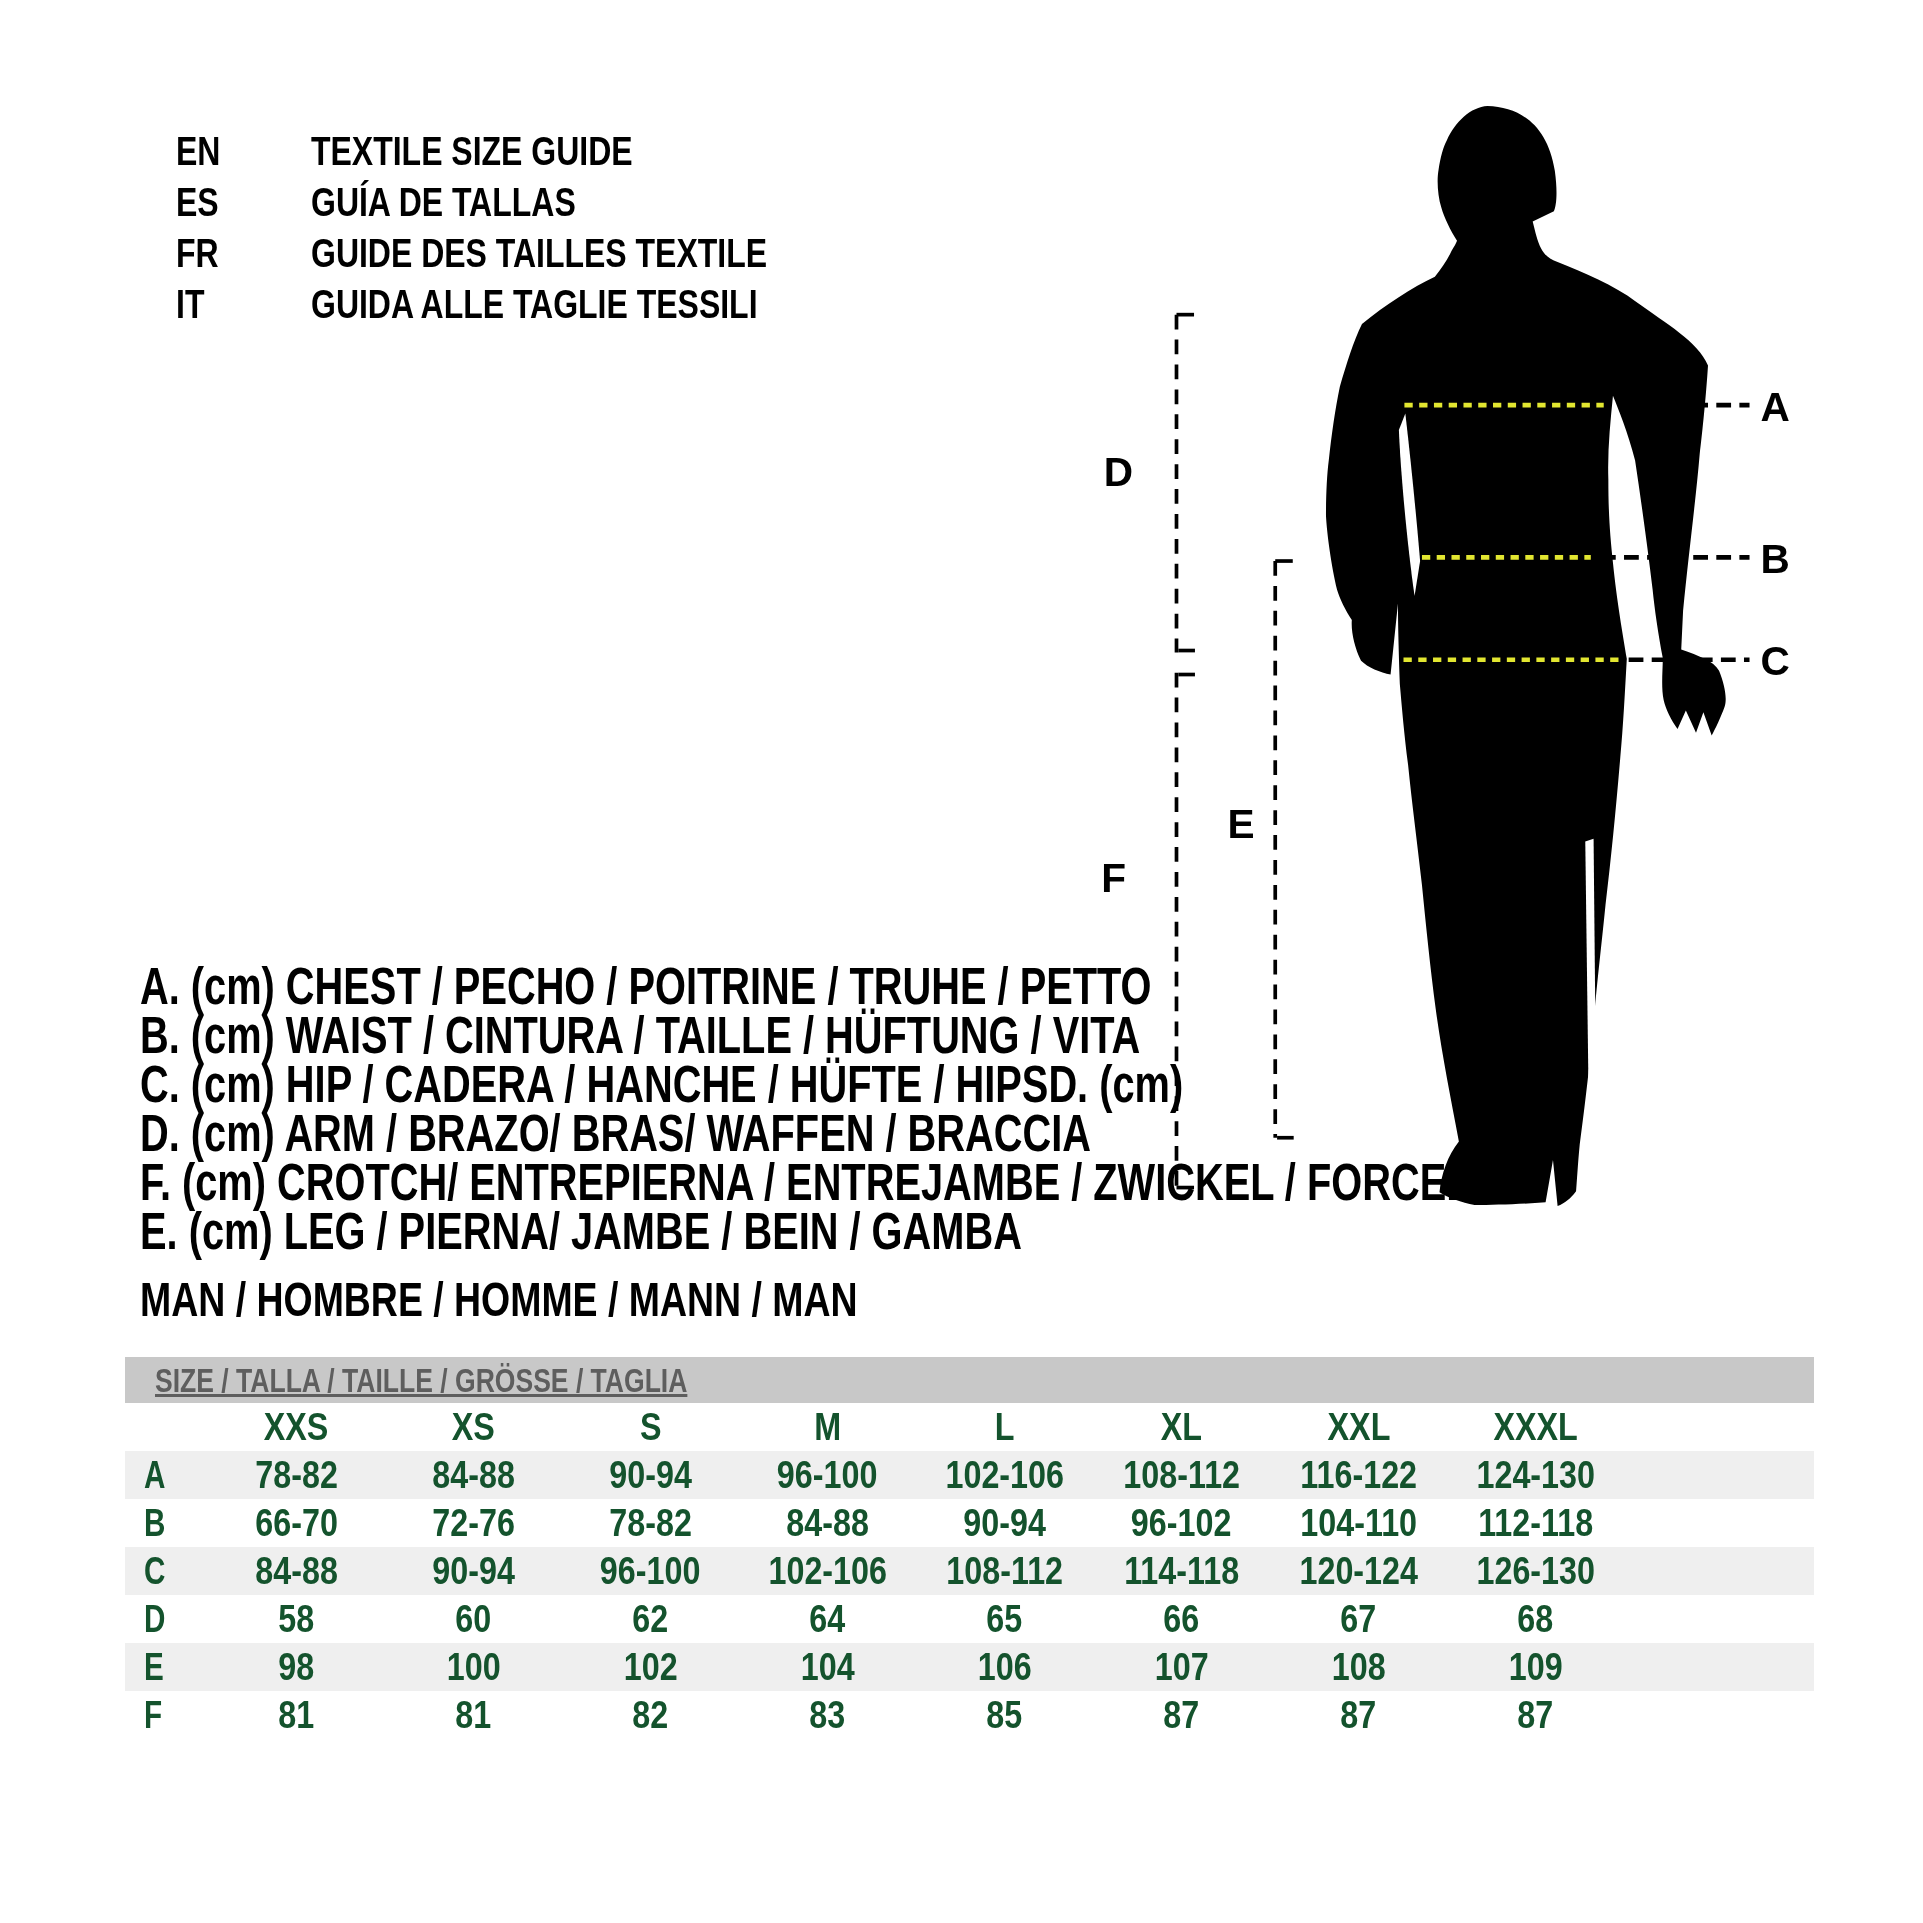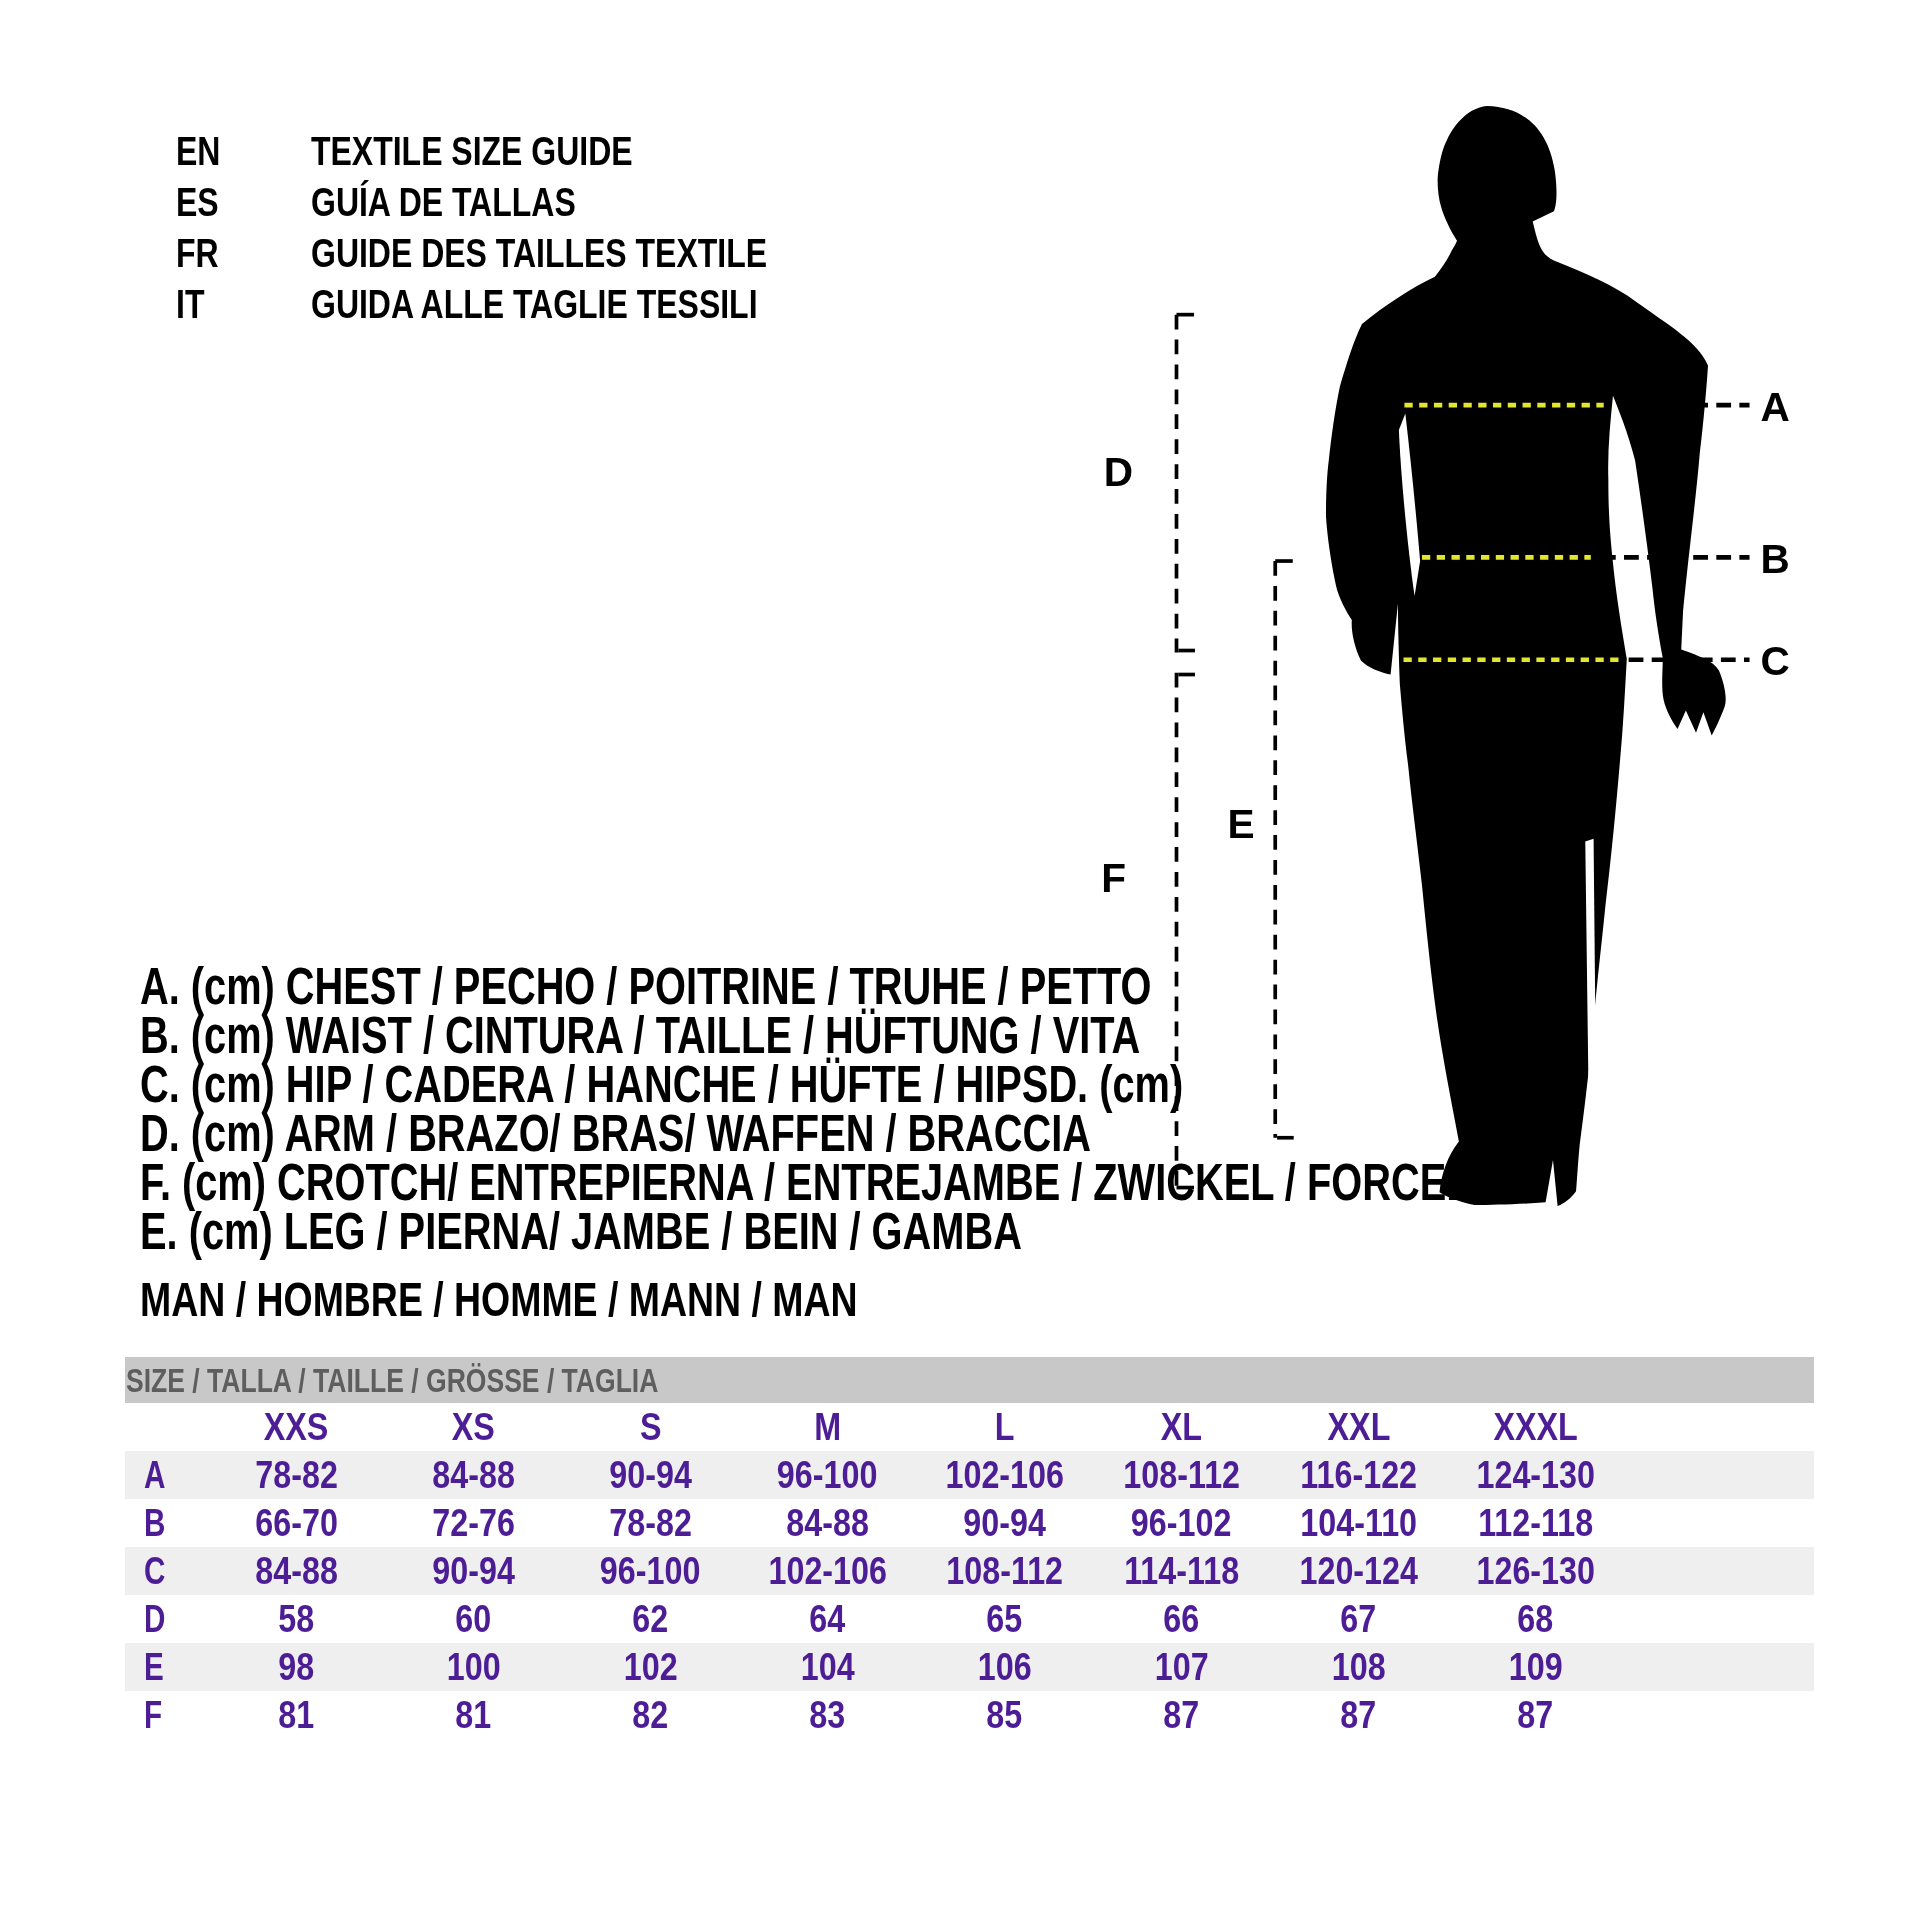--- a/index.html
+++ b/index.html
@@ -17,23 +17,23 @@
   
   .legend{position:absolute;left:140px;top:962px;}
   .legend-line{line-height:49px;font-size:51px;font-weight:700;}
 
   
   .category{position:absolute;left:140px;top:1274px;line-height:51px;font-size:48px;font-weight:700;}
 
   
   .size-table{position:absolute;left:125px;top:1357px;width:1689px;}
   .band{height:46px;background:#c8c8c8;display:flex;align-items:center;
-        font-size:34px;font-weight:700;color:#5e5e5e;padding-left:1px;box-sizing:border-box;}
+        font-size:34px;font-weight:700;color:#5e5e5e;padding-left:30px;box-sizing:border-box;text-decoration:underline;}
   .grid{display:grid;grid-template-columns:83px repeat(8,177px);height:48px;align-items:center;
-        font-size:38px;font-weight:700;color:#4c1d95;}
+        font-size:38px;font-weight:700;color:#14532d;}
   .grid .cell{text-align:center;}
   .grid .rowlabel{text-align:left;padding-left:18.5px;}
   .stripe{background:#efefef;}
 
   svg text{font-family:"Liberation Sans","DejaVu Sans",sans-serif;}
   .fig-label{font-size:44px;font-weight:700;fill:#000;}
 </style>
 </head>
 <body>
 

